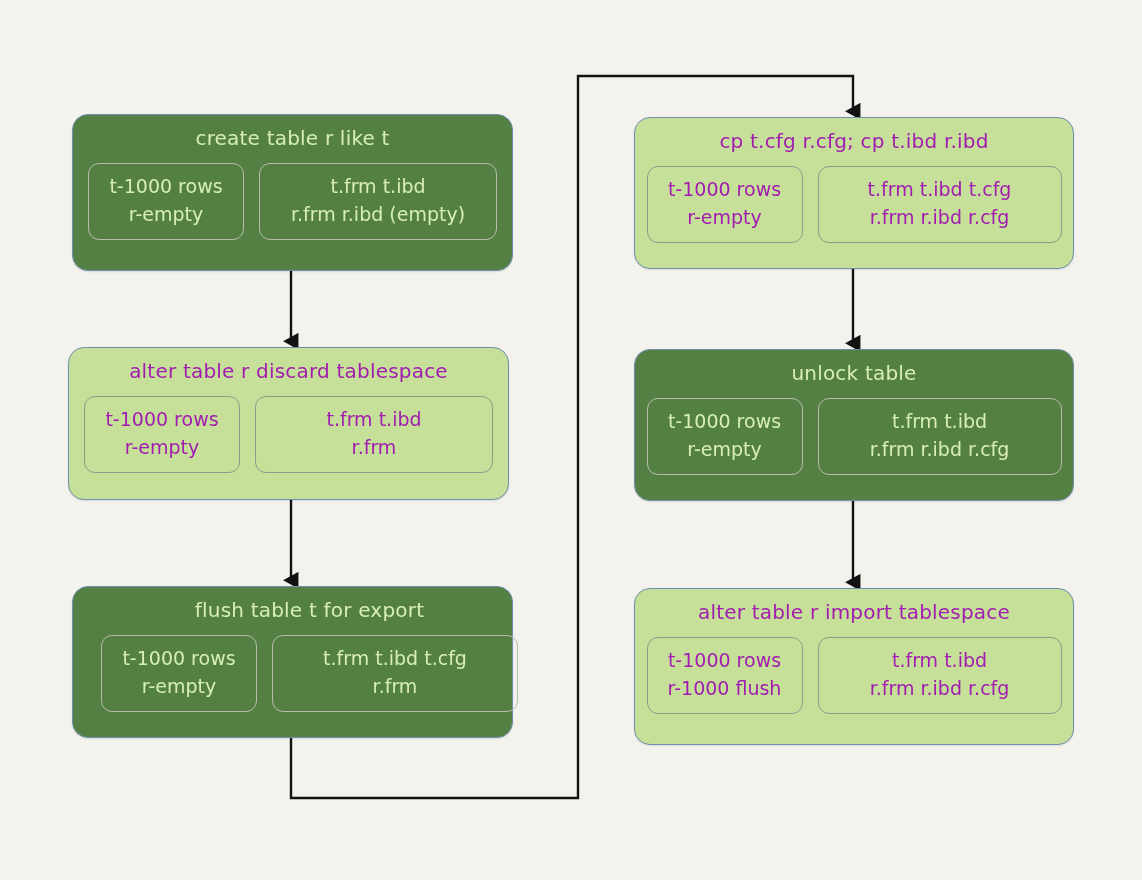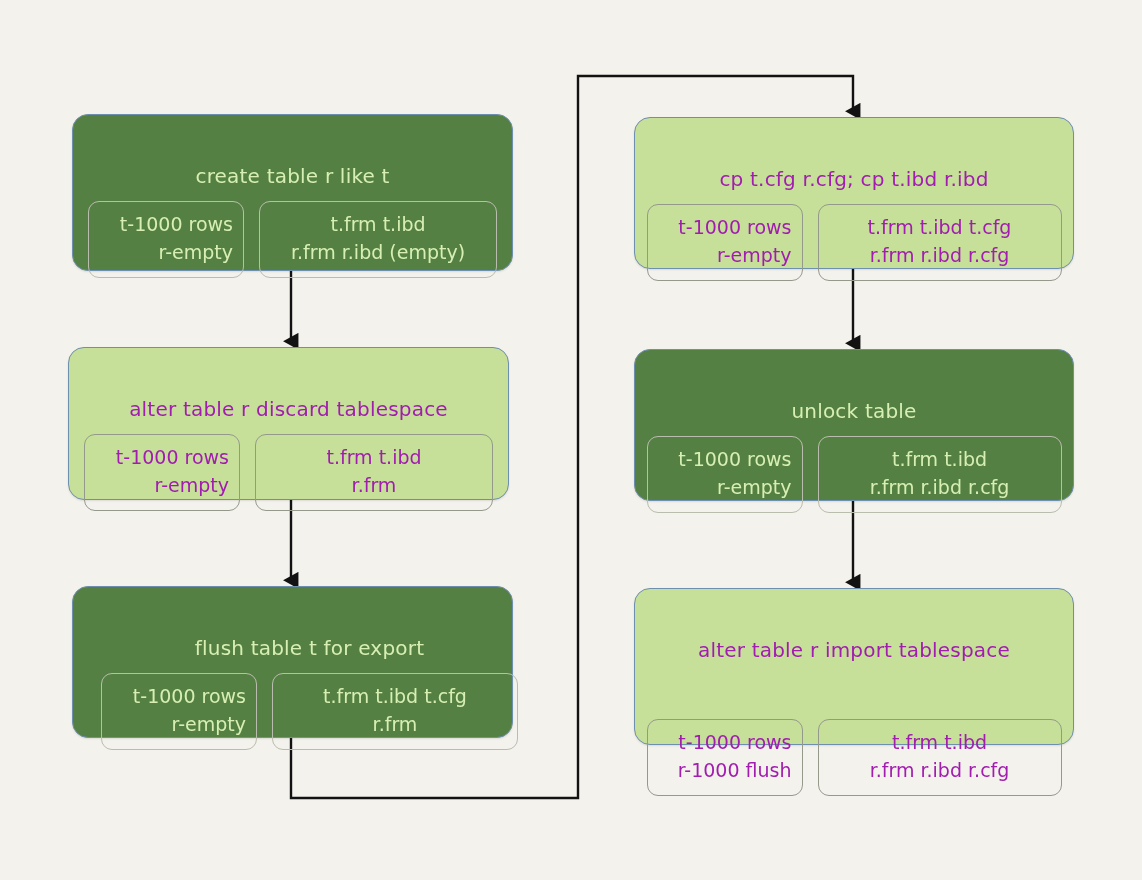--- a/index.html
+++ b/index.html
@@ -53,21 +53,20 @@
     color: #a21caf;
   }
 
   .node-title {
     font-size: 20px;
     letter-spacing: 0.2px;
     text-align: left;
     line-height: 1.25;
     margin-bottom: 12px;
     white-space: nowrap;
-    margin-top: 38px;
   }
 
   .slots {
     display: flex;
     flex-direction: row;
     align-items: stretch;
     justify-content: center;
     gap: 15px;
     width: 100%;
   }
@@ -88,32 +87,32 @@
   .node.dark .slot {
     border: 1.5px solid #b9bdad;
   }
   .node.light .slot {
     border: 1.5px solid #95998c;
   }
 
   .slot .line { display: block; }
 
   
-  .slot.rows { flex: 0 0 auto; min-width: 156px; align-items: flex-end; }
+  .slot.rows { flex: 0 0 auto; min-width: 156px; }
   .slot.files { flex: 0 0 auto; min-width: 220px; }
 
   
   #node-create-table      { left: 72px;  top: 114px; width: 441px; height: 157px; }
   #node-discard           { left: 68px;  top: 347px; width: 441px; height: 153px; }
   #node-flush             { left: 72px;  top: 586px; width: 441px; height: 152px; padding-left: 48px; }
 
   
   #node-cp                { left: 634px; top: 117px; width: 440px; height: 152px; }
   #node-unlock            { left: 634px; top: 349px; width: 440px; height: 152px; }
-  #node-import            { left: 634px; top: 588px; width: 440px; height: 157px; gap: 44px; }
+  #node-import            { left: 634px; top: 588px; width: 440px; height: 157px; }
 
   
   #node-create-table .slot.files { min-width: 238px; }
   #node-flush .slot.files { min-width: 246px; }
   #node-cp .slot.files { min-width: 244px; }
   #node-unlock .slot.files { min-width: 244px; }
   #node-import .slot.files { min-width: 244px; }
   #node-discard .slot.files { min-width: 238px; }
 </style>
 </head>

